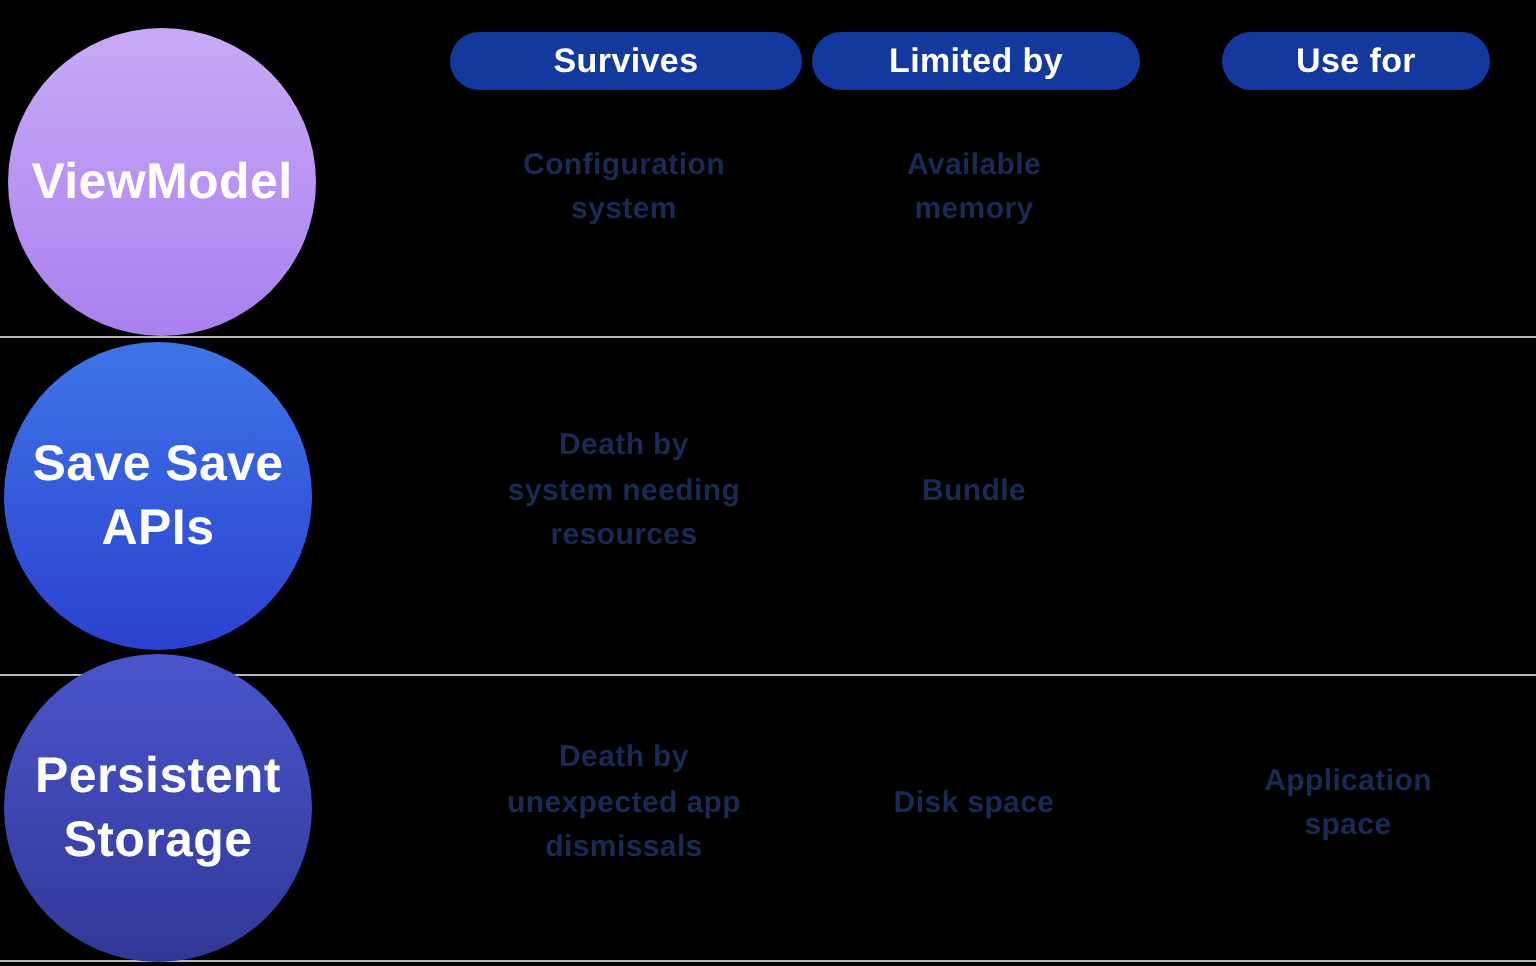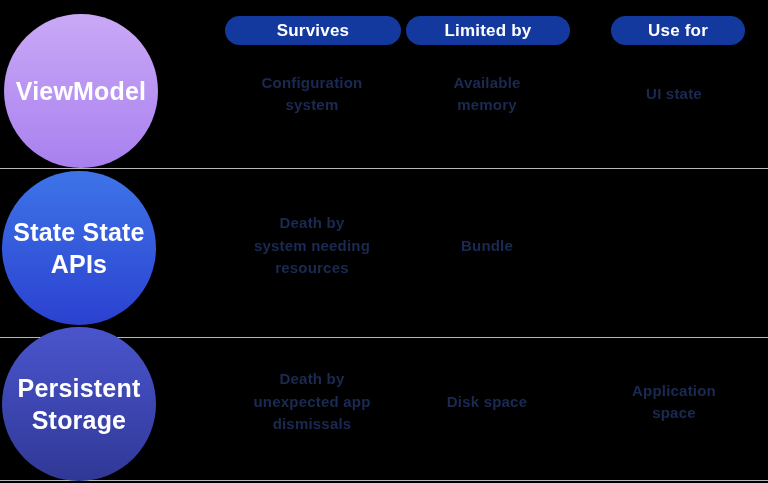--- a/index.html
+++ b/index.html
@@ -75,33 +75,32 @@
     <span>Limited by</span>
   </div>
   <div class="pill pill-use">
     <span>Use for</span>
   </div>
 
   <div class="circle c1">
     <span class="circle-label">ViewModel</span>
   </div>
   <div class="circle c2">
-    <span class="circle-label">State State
+    <span class="circle-label">Save Save
 APIs</span>
   </div>
   <div class="circle c3">
     <span class="circle-label">Persistent
 Storage</span>
   </div>
 
   <div class="cell col-survives row1">Configuration
 system</div>
   <div class="cell col-limited row1">Available
 memory</div>
-  <div class="cell col-use row1">UI state</div>
 
   <div class="cell col-survives row2">Death by
 system needing
 resources</div>
   <div class="cell col-limited row2">Bundle</div>
 
   <div class="cell col-survives row3">Death by
 unexpected app
 dismissals</div>
   <div class="cell col-limited row3">Disk space</div>

